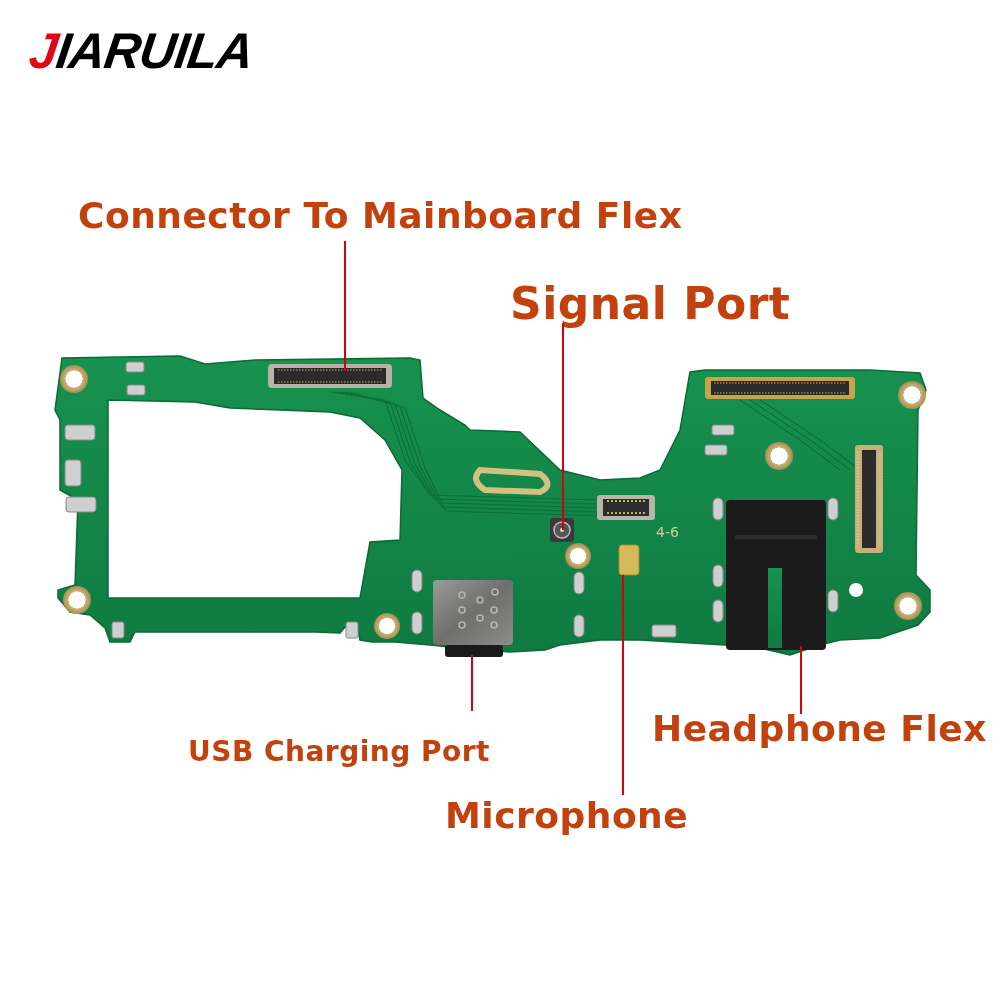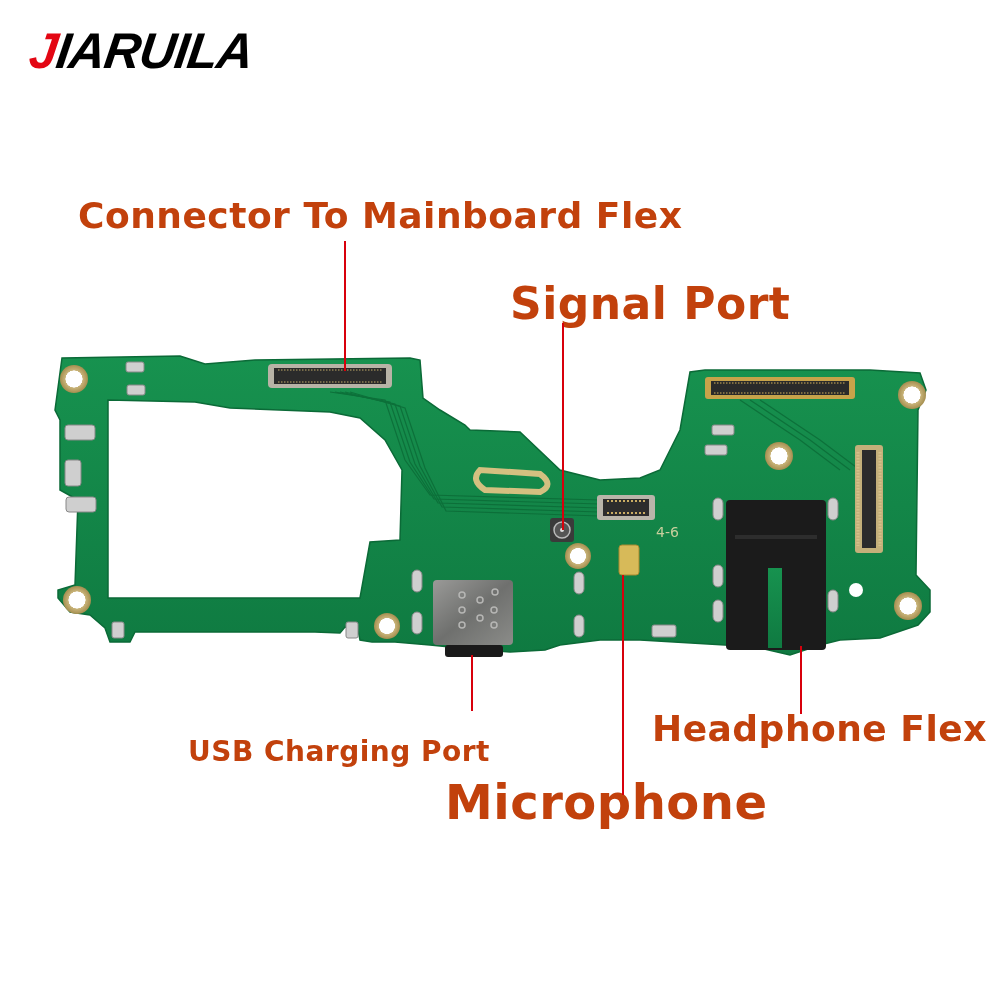--- a/index.html
+++ b/index.html
@@ -19,21 +19,21 @@
 <body>
 
 <div class="logo">
   <span class="j">J</span><span class="rest">IARUILA</span>
 </div>
 
 <div class="label" style="left:78px; top:198px; font-size:36px;">Connector To Mainboard Flex</div>
 <div class="label" style="left:510px; top:282px; font-size:44px;">Signal Port</div>
 <div class="label" style="left:188px; top:738px; font-size:28px;">USB Charging Port</div>
 <div class="label" style="left:652px; top:711px; font-size:36px;">Headphone Flex</div>
-<div class="label" style="left:445px; top:778px; font-size:48px;">Microphone</div>
+<div class="label" style="left:445px; top:798px; font-size:36px;">Microphone</div>
 
 <svg class="board" width="1000" height="1000" viewBox="0 0 1000 1000">
   <defs>
     <linearGradient id="pcbg" x1="0" y1="0" x2="0" y2="1">
       <stop offset="0" stop-color="#17924f"></stop>
       <stop offset="1" stop-color="#0f7a41"></stop>
     </linearGradient>
     <linearGradient id="metal" x1="0" y1="0" x2="1" y2="1">
       <stop offset="0" stop-color="#9a9a98"></stop>
       <stop offset="0.5" stop-color="#6f706e"></stop>

